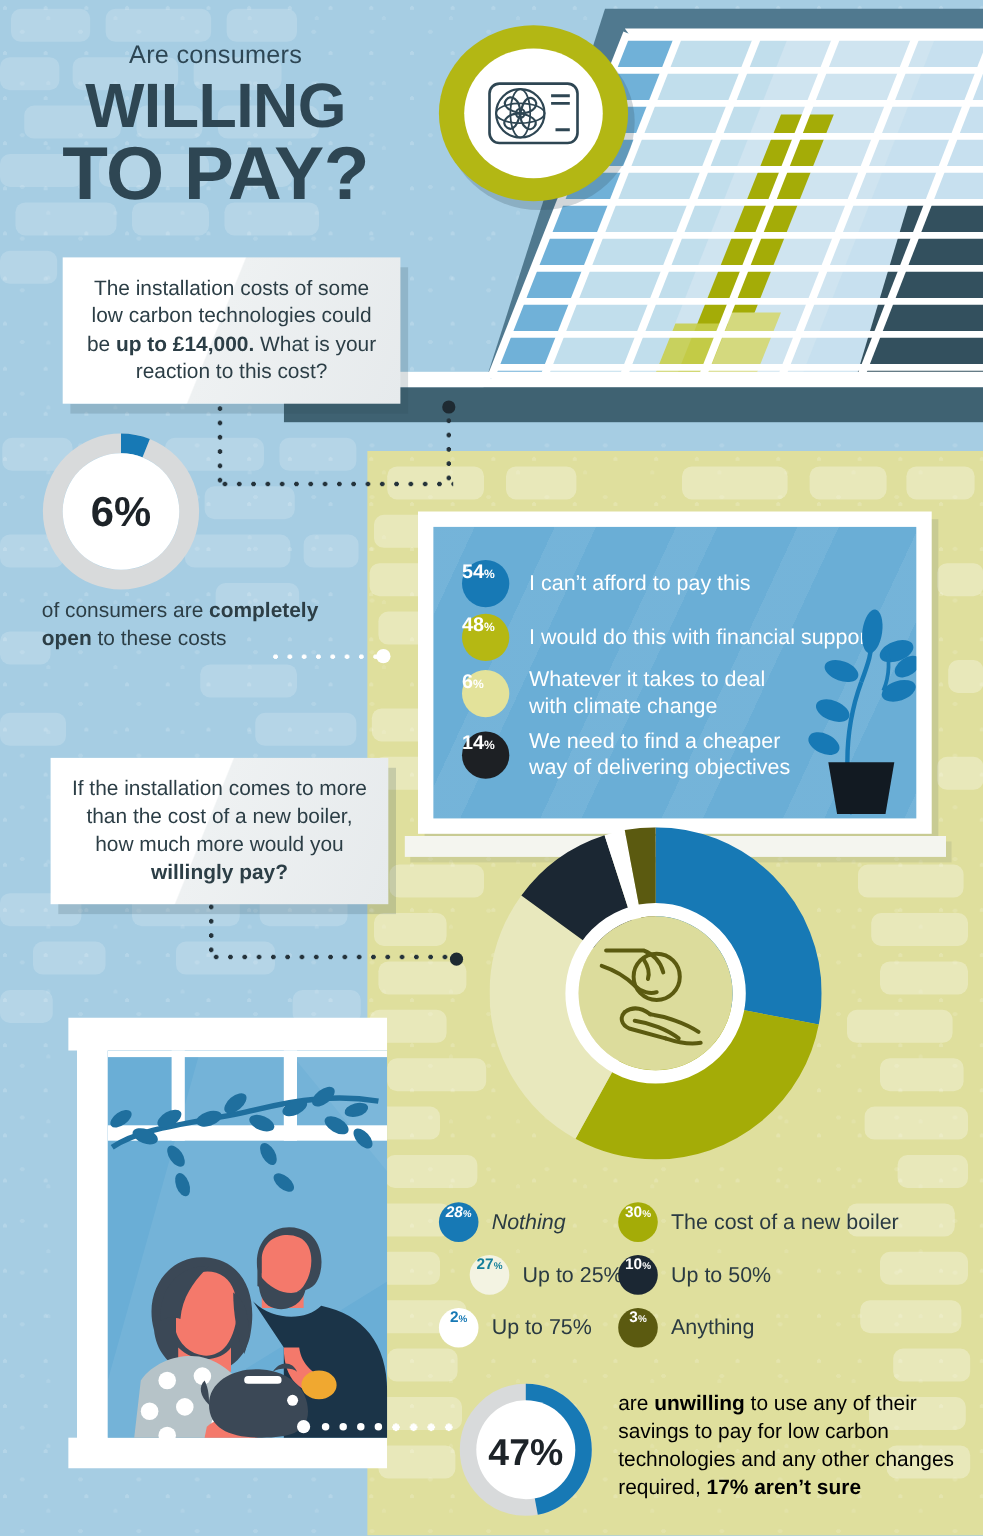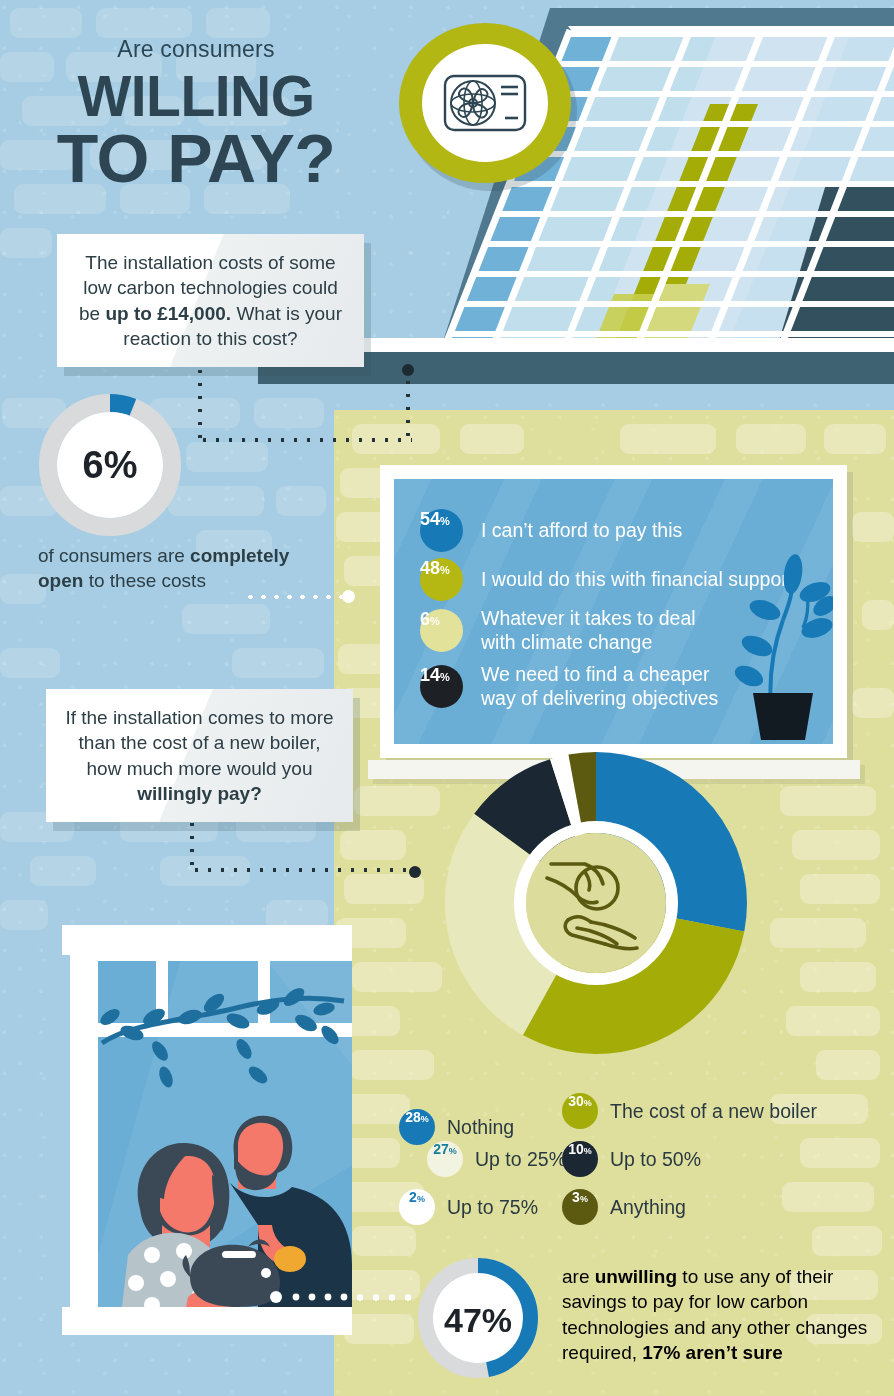--- a/index.html
+++ b/index.html
@@ -400,21 +400,21 @@
         <path d="M123 168 C130 163, 138 164, 146 170"></path>
         <path d="M123 168 C118 173, 120 180, 127 183 L160 192"></path>
         <path d="M132 176 C146 178, 162 184, 172 192"></path>
         <path d="M146 170 C160 172, 178 178, 190 186"></path>
         <path d="M160 192 C172 196, 182 198, 192 196"></path>
       </g>
     </svg>
   </div>
 
   <div id="legend">
-    <div class="lg" style="left:0px;top:16px;">
+    <div class="lg" style="left:0px;top:0px;font-style:italic;">
       <div class="c" style="background:#1779b5;">
         <span class="n" style="color:#ffffff;">28</span>
           <span class="pc" style="color:#ffffff;">%</span>
       </div>
       <div class="t">Nothing</div>
     </div>
 
     <div class="lg" style="left:163px;top:0px;">
       <div class="c" style="background:#a4ac07;">
         <span class="n" style="color:#ffffff;">30</span>

